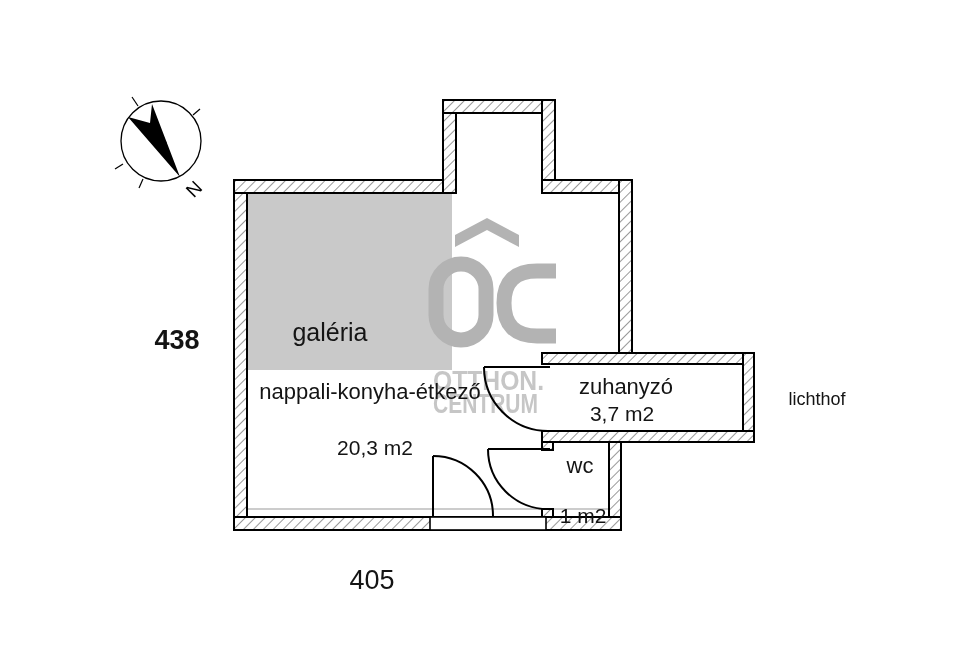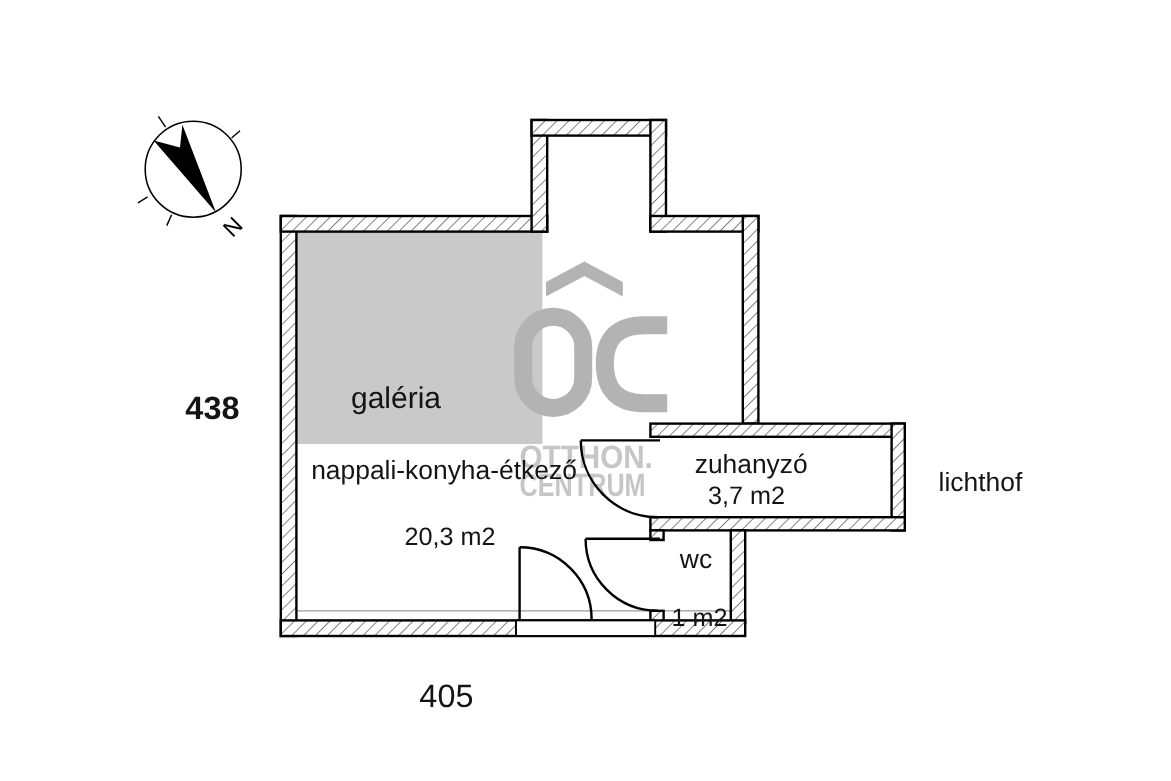--- a/index.html
+++ b/index.html
@@ -16,21 +16,21 @@
   }
   .stage{position:absolute;left:0;top:0;width:976px;height:651px;}
   svg{position:absolute;left:0;top:0;}
   .label{
     position:absolute;white-space:nowrap;transform:translateX(-50%);
     color:#141414;line-height:1.1;
   }
   .room-label{font-size:22px;}
   .area-label{font-size:21px;}
   .galeria-label{font-size:25px;margin-top:40px;}
-  .lichthof-label{font-size:22px;}
+  .lichthof-label{font-size:18px;}
   .dim-label{font-size:27px;}
   .wm-text{
     font-weight:bold;fill:var(--watermark-text);
     font-family:"Liberation Sans", sans-serif;
   }
 </style>
 </head>
 <body>
 
 <div class="stage">

